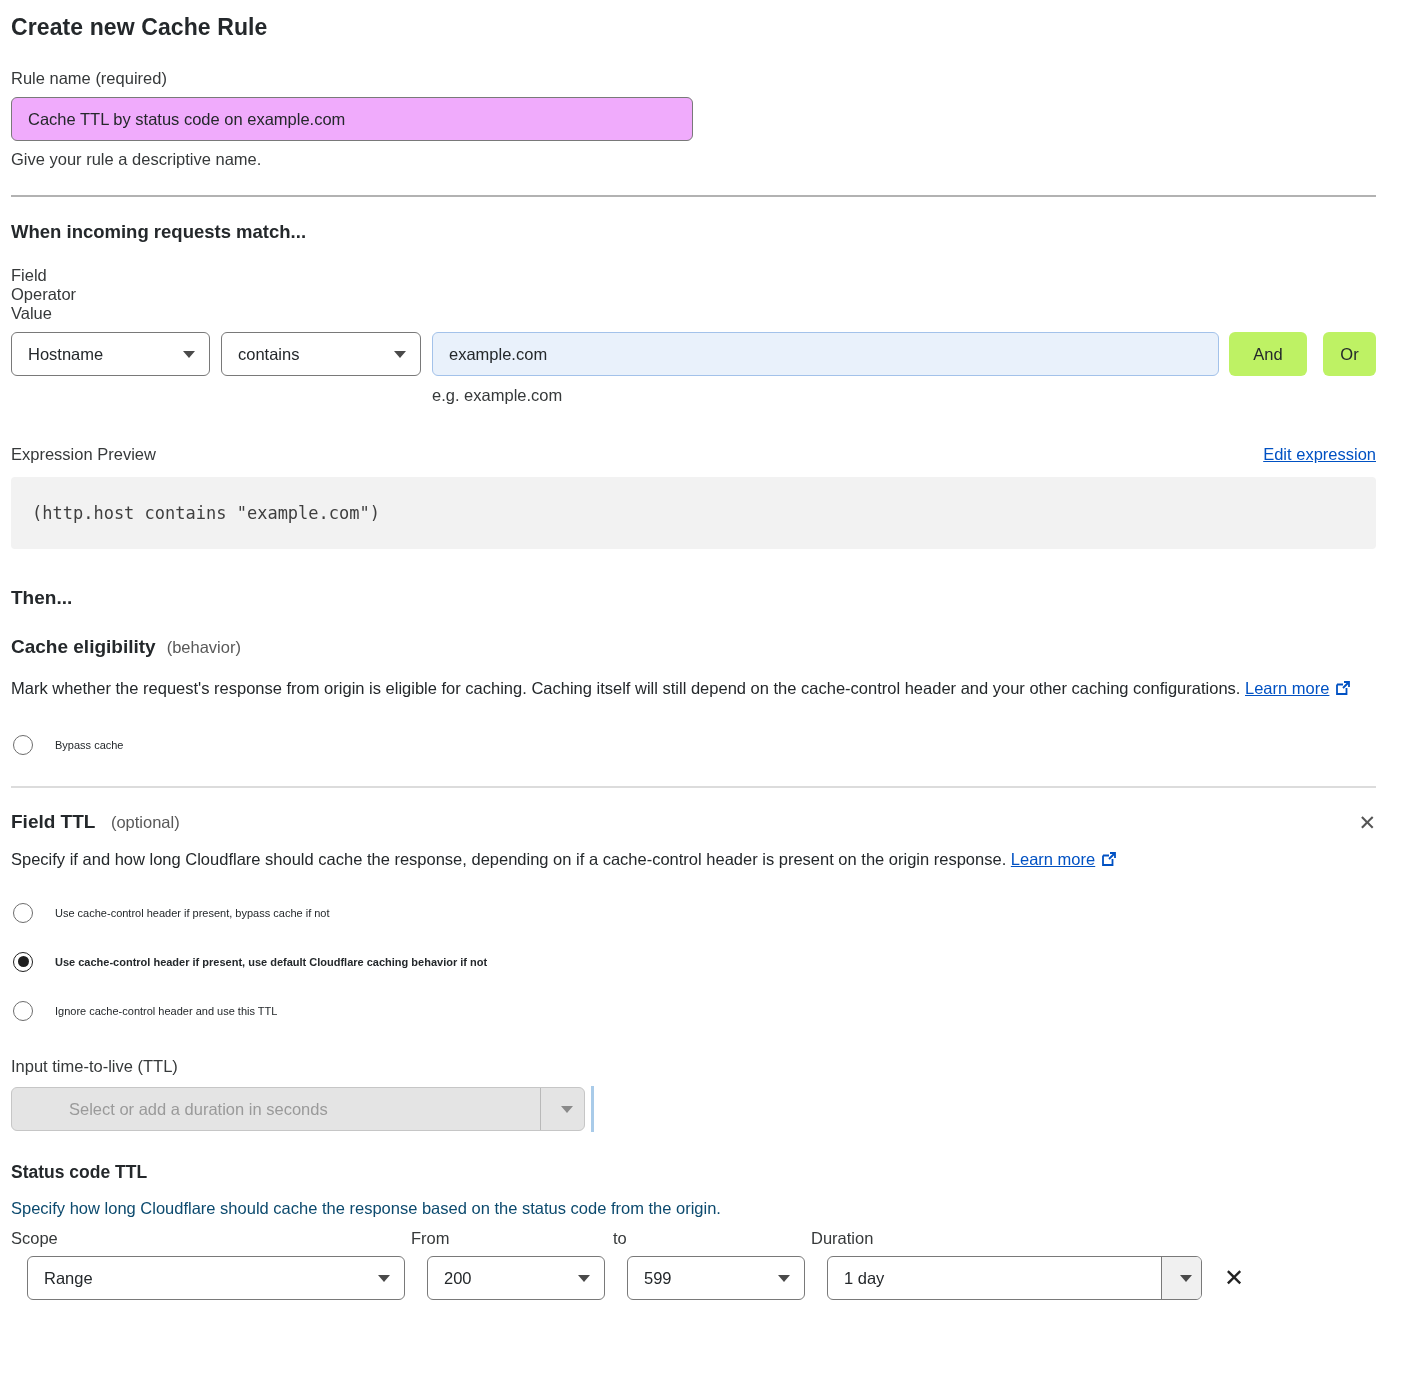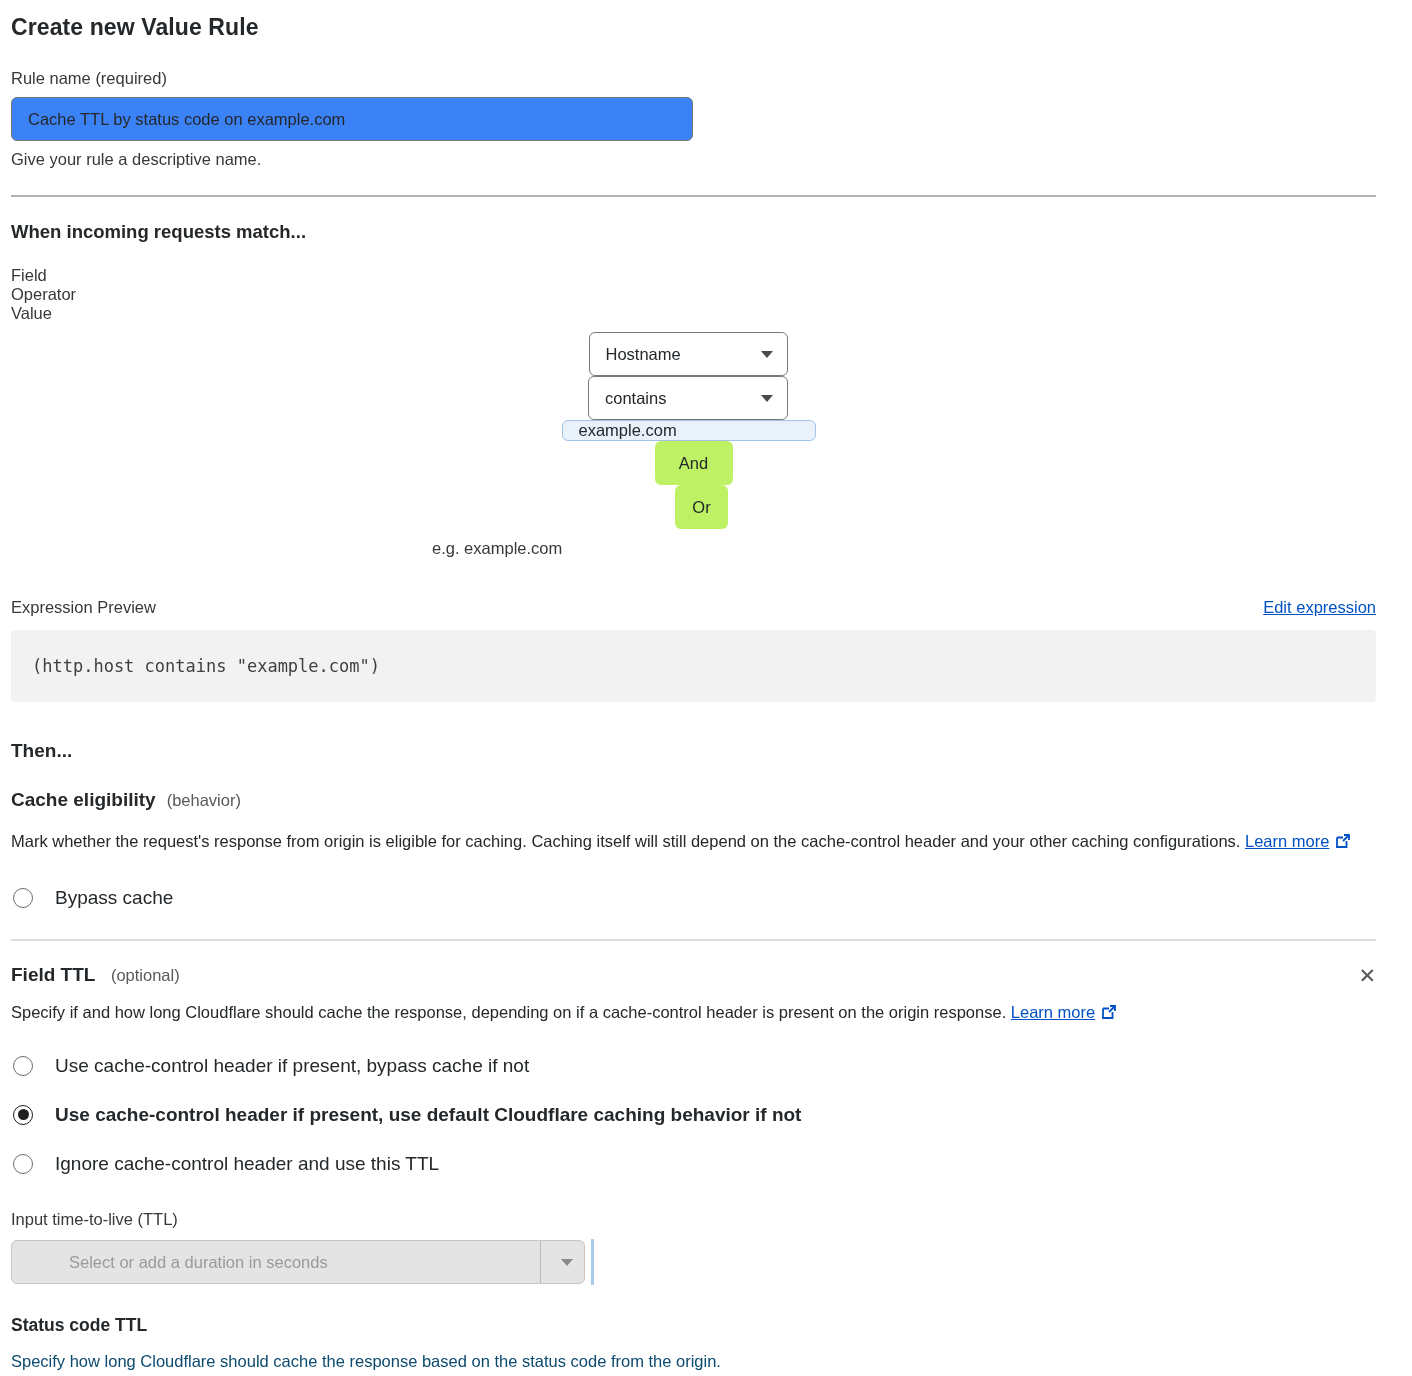--- a/index.html
+++ b/index.html
@@ -11,27 +11,27 @@
     padding:14px 36px 0 11px;
     overflow:hidden;
   }
   .page-title { font-size:23px; font-weight:700; letter-spacing:.1px; }
   .field-label { font-size:16.5px; color:#36393a; }
   .help-text { font-size:16.5px; color:#36393a; }
   .text-input {
     height:44px; border:1px solid #797979; border-radius:6px;
     padding:0 16px; font-size:16.5px; color:#24282b;
     font-family:"Liberation Sans","DejaVu Sans",sans-serif;
-    background:#3b82f6; width:682px; display:block;
+    background:#f0abfc; width:682px; display:block;
   }
   .divider { border:none; border-top:2px solid #b2b2b2; margin-top:26px; }
   .divider.light { border-top-color:#dcdcdc; }
   .section-heading-lg { font-size:18.5px; font-weight:700; }
   .labels-row { display:flex; margin-top:23px;flex-direction:column; }
-  .controls-row { display:flex; align-items:center; margin-top:9px;flex-direction:column; }
+  .controls-row { display:flex; align-items:center; margin-top:9px; }
   .select {
     height:44px; border:1px solid #797979; border-radius:6px; background:#fff;
     display:flex; align-items:center; justify-content:space-between;
     padding:0 14px 0 16px; font-size:16.5px; color:#24282b; cursor:pointer;
   }
   .chevron {
     width:0; height:0; border-left:6px solid transparent; border-right:6px solid transparent;
     border-top:7px solid #4a4a4a; flex:none; margin-left:8px;
   }
   .chevron.small { border-left-width:6px; border-right-width:6px; border-top-width:7px; border-top-color:#8a8a8a; }
@@ -59,21 +59,21 @@
   .section-desc { margin-top:16px; font-size:16.5px; line-height:28px; color:#24282b; }
   .ext-icon { display:inline-block; vertical-align:-2px; margin-left:6px; }
   .radio-group { margin-top:16px; }
   .radio-row { display:flex; align-items:center; height:49px; cursor:pointer; }
   .radio {
     width:20px; height:20px; border-radius:50%; border:1.5px solid #6d6d6d;
     background:#fff; flex:none; margin-left:2px; position:relative;
   }
   .radio.checked { border-color:#1f1f1f; }
   .radio.checked::after { content:""; position:absolute; inset:3.5px; border-radius:50%; background:#1f1f1f; }
-  .radio-label { margin-left:22px; font-size:19px; color:#24282b; }
+  .radio-label { margin-left:22px; font-size:11px; color:#24282b; }
   .radio-row.selected .radio-label { font-weight:700; }
   .close-x { font-size:21px; color:#555; cursor:pointer; line-height:1; }
   .ttl-label { margin-top:22px; font-size:16.5px; color:#36393a; }
   .ttl-row { display:flex; align-items:center; margin-top:10px; }
   .ttl-combo {
     width:574px; height:44px; display:flex; background:#e4e4e4;
     border:1px solid #c6c6c6; border-radius:6px; overflow:hidden;padding-left:41px;
   }
   .ttl-main { flex:1; display:flex; align-items:center; padding:0 16px; font-size:16.5px; color:#9a9a9a; }
   .ttl-btn { width:44px; border-left:1px solid #b9b9b9; display:flex; align-items:center; justify-content:center; cursor:pointer; }
@@ -100,21 +100,21 @@
   .field-select { width:199px; margin-right:11px; }
   .operator-select { width:200px; margin-right:11px; }
   .btn-and { width:78px; }
   .btn-or { width:53px; margin-left:16px; }
   .eg-text { margin-top:10px; margin-left:421px; font-size:16.5px; color:#36393a; }
   .expr-row { display:flex; justify-content:space-between; align-items:baseline; margin-top:40px; }
 </style>
 </head>
 <body>
 
-<h1 class="page-title">Create new Value Rule</h1>
+<h1 class="page-title">Create new Cache Rule</h1>
 
 <div class="field-label" style="margin-top:28px;">Rule name (required)</div>
 <input class="text-input" style="margin-top: 9px;" type="text" value="Cache TTL by status code on example.com">
 <div class="help-text" style="margin-top:9px;">Give your rule a descriptive name.</div>
 
 <hr class="divider">
 
 <div class="section-heading-lg" style="margin-top:24px;">When incoming requests match...</div>
 
 <div class="labels-row">

